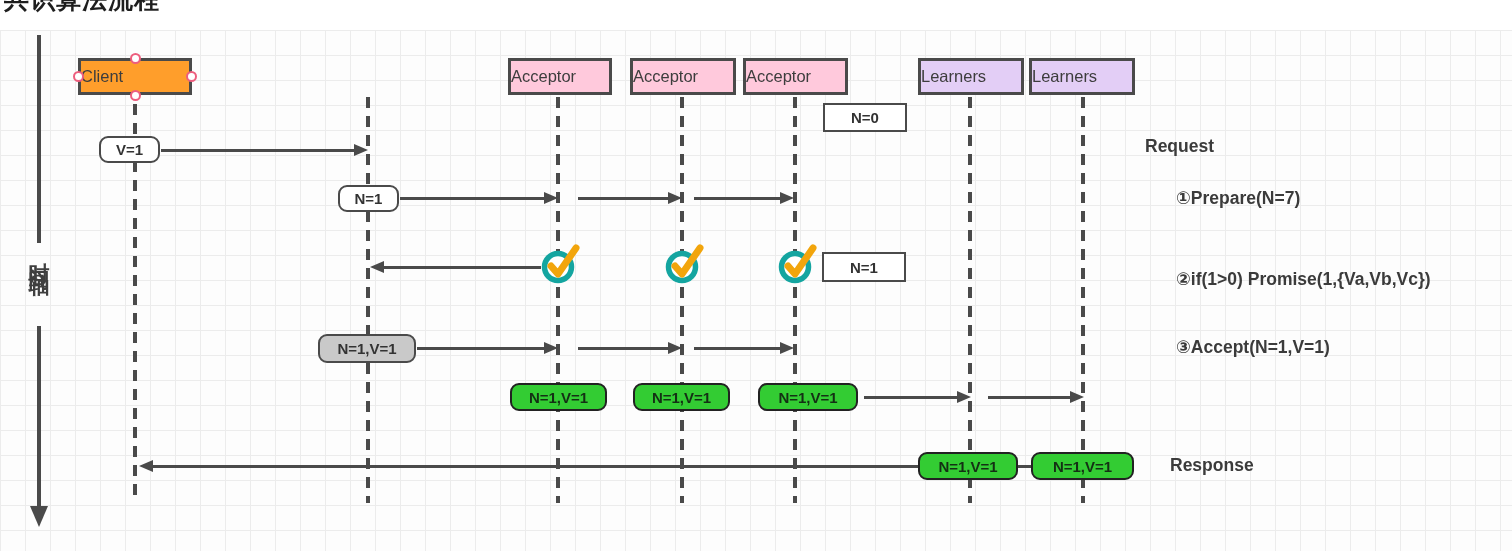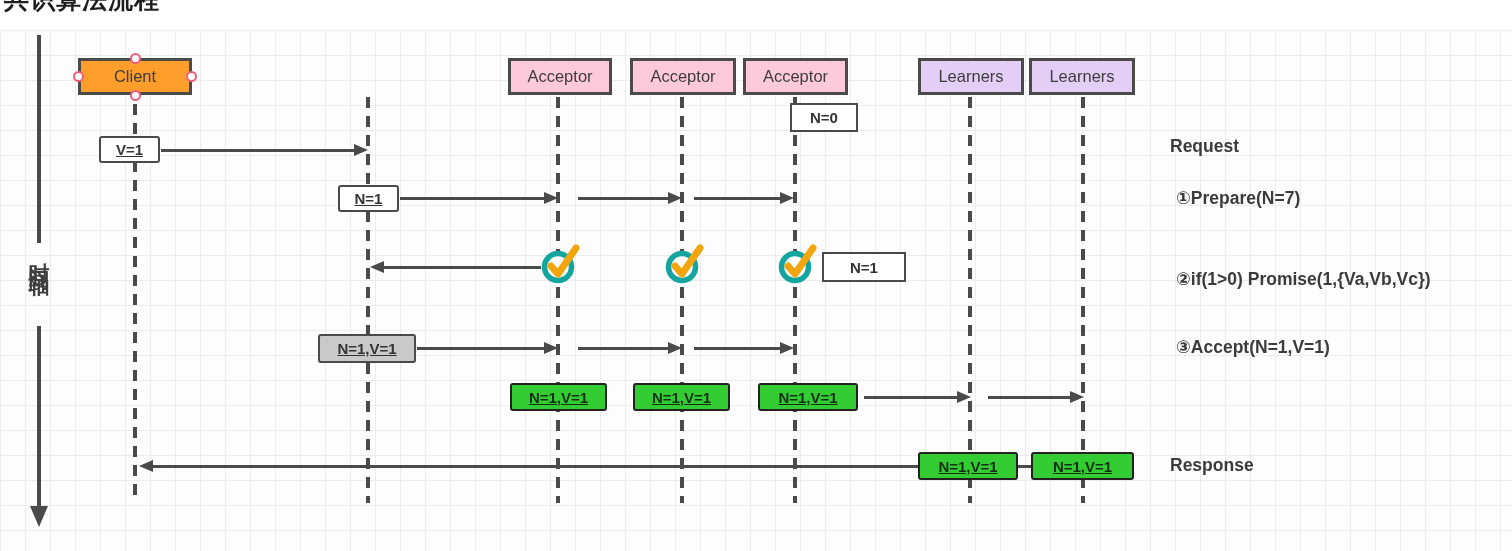--- a/index.html
+++ b/index.html
@@ -6,33 +6,33 @@
   body{width:1512px;height:551px;background:#ffffff;overflow:hidden;
        font-family:"Liberation Sans","DejaVu Sans",sans-serif;position:relative;}
   .stage{position:absolute;inset:0;}
   .canvas{position:absolute;left:0;top:30px;right:0;bottom:0;background-color:#fdfdfd;
       background-image:linear-gradient(to right,#ececec 1px,transparent 1px),
                        linear-gradient(to bottom,#ececec 1px,transparent 1px);
       background-size:25px 25px;}
   .cropped{position:absolute;left:4px;top:0;width:185px;height:13px;overflow:hidden;}
   .cropped span{display:block;font-size:25px;line-height:26px;font-weight:800;color:#1e1e1e;
       margin-top:-14px;letter-spacing:1px;white-space:nowrap;}
-  .actor{position:absolute;height:37px;display:flex;align-items:center;justify-content:center;
+  .actor{position:absolute;height:37px;display:flex;align-items:center;justify-content:flex-start;
       font-size:16.5px;color:#3d3d3d;border:3px solid var(--line);box-sizing:border-box;background:#fff;}
   .lifeline{position:absolute;width:4px;
       background:repeating-linear-gradient(to bottom,var(--line) 0 11px,transparent 11px 19px);}
   .arrow{position:absolute;height:0;border-top:3px solid var(--line);}
   .arrow.head-r::after{content:"";position:absolute;right:-14px;top:-8px;width:0;height:0;
       border-left:14px solid var(--line);border-top:6.5px solid transparent;border-bottom:6.5px solid transparent;}
   .arrow.head-l::before{content:"";position:absolute;left:-14px;top:-8px;width:0;height:0;
       border-right:14px solid var(--line);border-top:6.5px solid transparent;border-bottom:6.5px solid transparent;}
   .mlabel{position:absolute;display:flex;align-items:center;justify-content:center;
       font-size:15px;font-weight:600;color:#333;background:#fff;border:2.5px solid var(--line);
       box-sizing:border-box;white-space:nowrap;}
-  .round{border-radius:3px;text-decoration:underline;}
+  .round{border-radius:9px;}
   .green{background:var(--accepted-fill);border-color:#222;font-weight:700;color:#143014;}
   .gray{background:var(--accept-fill);}
   .handle{position:absolute;width:11px;height:11px;border-radius:50%;background:#fff;
       border:2px solid var(--handle-ring);box-sizing:border-box;z-index:5;}
   .note{position:absolute;font-size:17.5px;font-weight:700;color:#3b3b3b;white-space:nowrap;}
   .taxis-line{position:absolute;width:3.5px;background:var(--line);}
   .taxis-label{position:absolute;left:26px;top:246px;writing-mode:vertical-rl;text-orientation:upright;
       font-size:21px;font-weight:700;color:#3f3f3f;letter-spacing:6px;line-height:26px;}
   .taxis-head{position:absolute;left:30px;top:506px;width:0;height:0;
       border-left:9.5px solid transparent;border-right:9.5px solid transparent;border-top:21px solid var(--line);}
@@ -82,21 +82,21 @@
     </div>
   <div class="actor" style="left:1029px;top:58px;width:106px;background:var(--learners-fill);">
       <span>Learners</span>
     </div>
 
   <div class="handle" style="left:130px;top:53px;"></div>
   <div class="handle" style="left:130px;top:90px;"></div>
   <div class="handle" style="left:73px;top:71px;"></div>
   <div class="handle" style="left:186px;top:71px;"></div>
 
-  <div class="mlabel" style="left:790px;top:103px;width:68px;height:29px;">N=0</div>
+  <div class="mlabel" style="left:823px;top:103px;width:84px;height:29px;">N=0</div>
 
   <div class="mlabel round" style="left:99px;top:136px;width:61px;height:27px;">V=1</div>
   <div class="arrow head-r" style="left:161px;top:149px;width:193px;"></div>
 
   <div class="mlabel round" style="left:338px;top:185px;width:61px;height:27px;">N=1</div>
   <div class="arrow head-r" style="left:400px;top:197px;width:144px;"></div>
   <div class="arrow head-r" style="left:578px;top:197px;width:90px;"></div>
   <div class="arrow head-r" style="left:694px;top:197px;width:86px;"></div>
 
   <div class="arrow head-l" style="left:384px;top:266px;width:157px;"></div>
@@ -123,20 +123,20 @@
   <div class="mlabel round green" style="left:633px;top:383px;width:97px;height:28px;">N=1,V=1</div>
   <div class="mlabel round green" style="left:758px;top:383px;width:100px;height:28px;">N=1,V=1</div>
   <div class="arrow head-r" style="left:864px;top:396px;width:93px;"></div>
   <div class="arrow head-r" style="left:988px;top:396px;width:82px;"></div>
 
   <div class="arrow head-l" style="left:153px;top:465px;width:765px;"></div>
   <div class="arrow" style="left:1017px;top:465px;width:16px;"></div>
   <div class="mlabel round green" style="left:918px;top:452px;width:100px;height:28px;">N=1,V=1</div>
   <div class="mlabel round green" style="left:1031px;top:452px;width:103px;height:28px;">N=1,V=1</div>
 
-  <div class="note" style="left:1170px;top:136px;">Request</div>
+  <div class="note" style="left:1145px;top:136px;">Request</div>
   <div class="note" style="left:1176px;top:188px;">①Prepare(N=7)</div>
   <div class="note" style="left:1176px;top:257px;margin-top:12px;">②if(1&gt;0) Promise(1,{Va,Vb,Vc})</div>
   <div class="note" style="left:1176px;top:337px;">③Accept(N=1,V=1)</div>
   <div class="note" style="left:1170px;top:455px;">Response</div>
 
 
 </div>
 
 </body></html>

